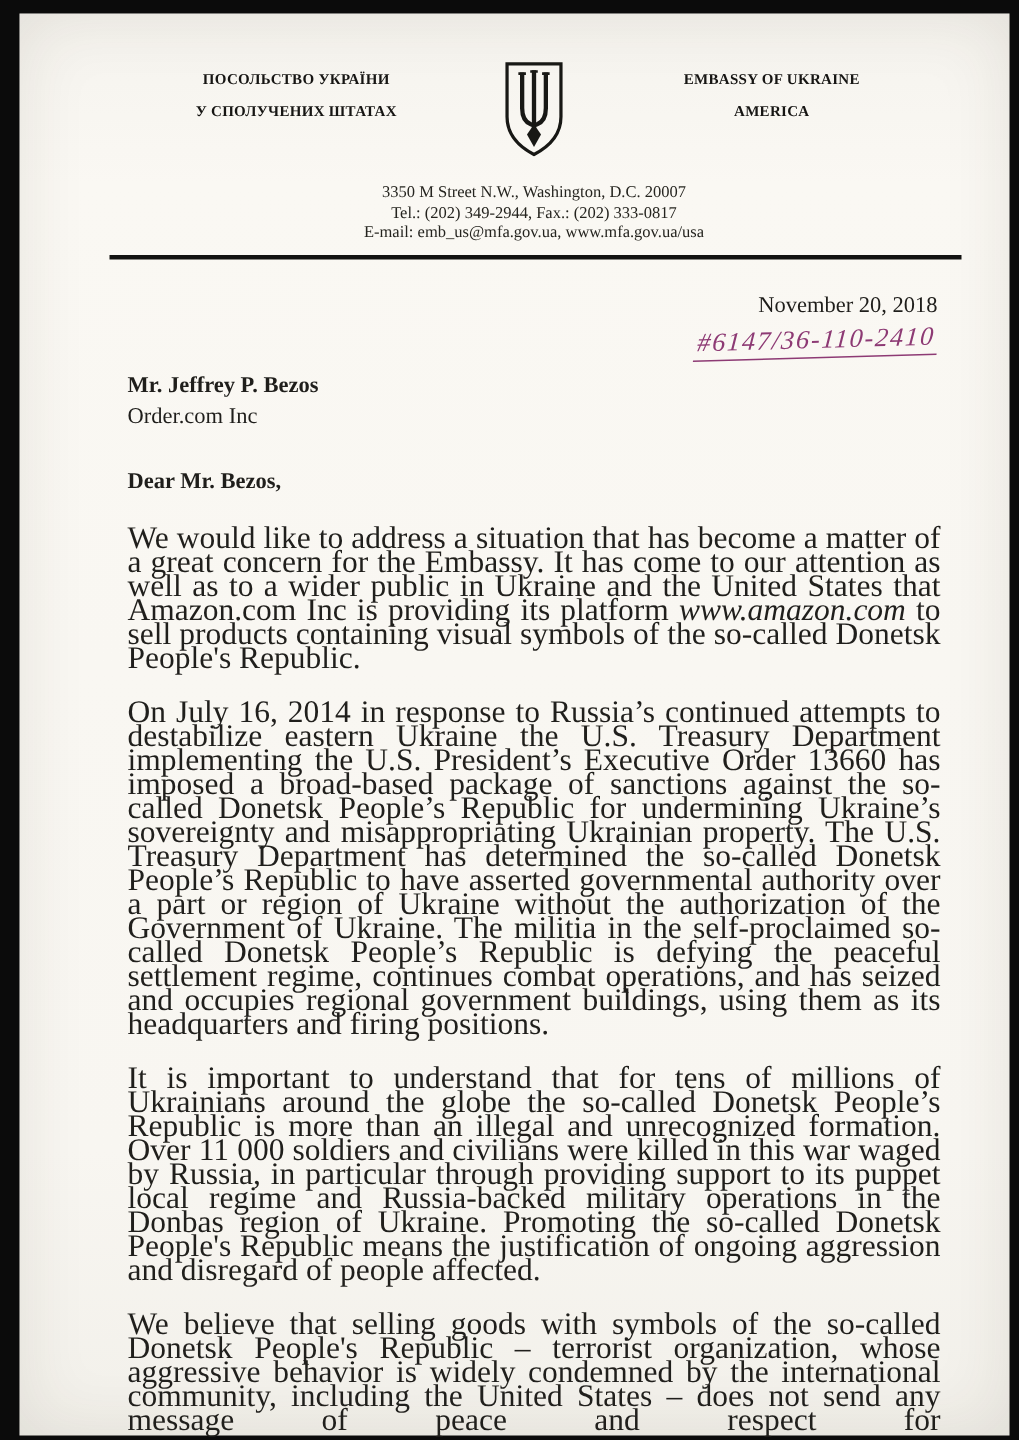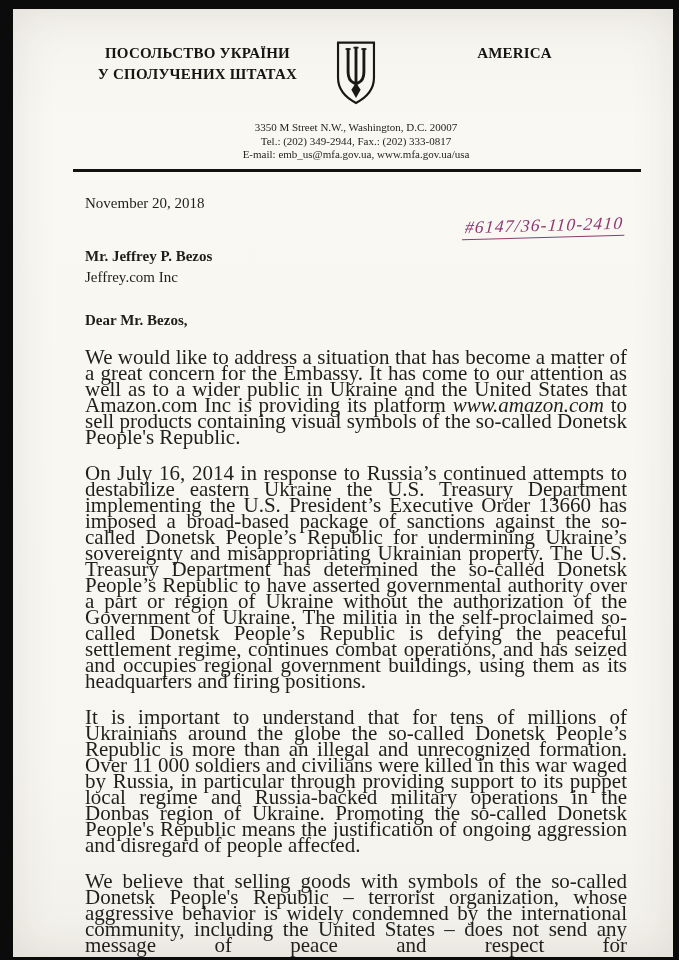--- a/index.html
+++ b/index.html
@@ -32,21 +32,21 @@
   
   .letterhead {
     display: flex;
     justify-content: space-between;
     align-items: flex-start;
   }
   .lh-col {
     width: 225px;
     text-align: center;
     font-weight: bold;
-    font-size: 15px;
+    font-size: 10px;
     line-height: 21px;
     letter-spacing: 0.2px;
     padding-top: 6px;
     color: #161513;
   }
   .lh-emblem {
     flex: 0 0 auto;
     padding-top: 2px;
   }
 
@@ -58,20 +58,21 @@
     color: #25241f;
   }
 
   .rule {
     border-top: 3px solid #121211;
     margin: 7px -14px 0 -12px;
   }
 
   
   .date-line {
+    text-align: right;
     margin-top: 23px;
     font-size: 15px;
     padding-right: 2px;
   }
   .ref-line {
     text-align: right;
     margin-top: 3px;
     padding-right: 2px;
   }
   .ref-hand {
@@ -134,41 +135,42 @@
             <g fill="none" stroke="#181815" stroke-width="2.4">
               <path d="M17.5 14 H24.5"></path>
               <path d="M28.5 12 H35.5"></path>
               <path d="M39.5 14 H46.5"></path>
             </g>
             <path d="M32 61 L38.5 70.5 L32 82 L25.5 70.5 Z" fill="#181815"></path>
           </svg>
         </div>
 
         <div class="lh-col">
+          <div>EMBASSY OF UKRAINE</div>
           <div>AMERICA</div>
         </div>
       </header>
 
       <div class="contact">
         <div>3350 M Street N.W., Washington, D.C. 20007</div>
         <div>Tel.: (202) 349-2944, Fax.: (202) 333-0817</div>
         <div>E-mail: emb_us@mfa.gov.ua, www.mfa.gov.ua/usa</div>
       </div>
 
       <div class="rule"></div>
 
       <div class="date-line">November 20, 2018</div>
 
       <div class="ref-line">
         <span class="ref-hand">#6147/36-110-2410</span>
       </div>
 
       <div class="recipient">
         <div class="bold">Mr. Jeffrey P. Bezos</div>
-        <div>Jeffrey.com Inc</div>
+        <div>Order.com Inc</div>
       </div>
 
       <div class="salutation">Dear Mr. Bezos,</div>
 
       <p class="para">
         <span>We would like to address a situation that has become a matter of a great concern for the Embassy. It has come to our attention as well as to a wider public in Ukraine and the United States that Amazon.com Inc is providing its platform </span><em>www.amazon.com</em><span> to sell products containing visual symbols of the so-called Donetsk People's Republic.</span>
       </p>
 
       <p class="para">On July 16, 2014 in response to Russia’s continued attempts to destabilize eastern Ukraine the U.S. Treasury Department implementing the U.S. President’s Executive Order 13660 has imposed a broad-based package of sanctions against the so-called Donetsk People’s Republic for undermining Ukraine’s sovereignty and misappropriating Ukrainian property. The U.S. Treasury Department has determined the so-called Donetsk People’s Republic to have asserted governmental authority over a part or region of Ukraine without the authorization of the Government of Ukraine. The militia in the self-proclaimed so-called Donetsk People’s Republic is defying the peaceful settlement regime, continues combat operations, and has seized and occupies regional government buildings, using them as its headquarters and firing positions.</p>
 

